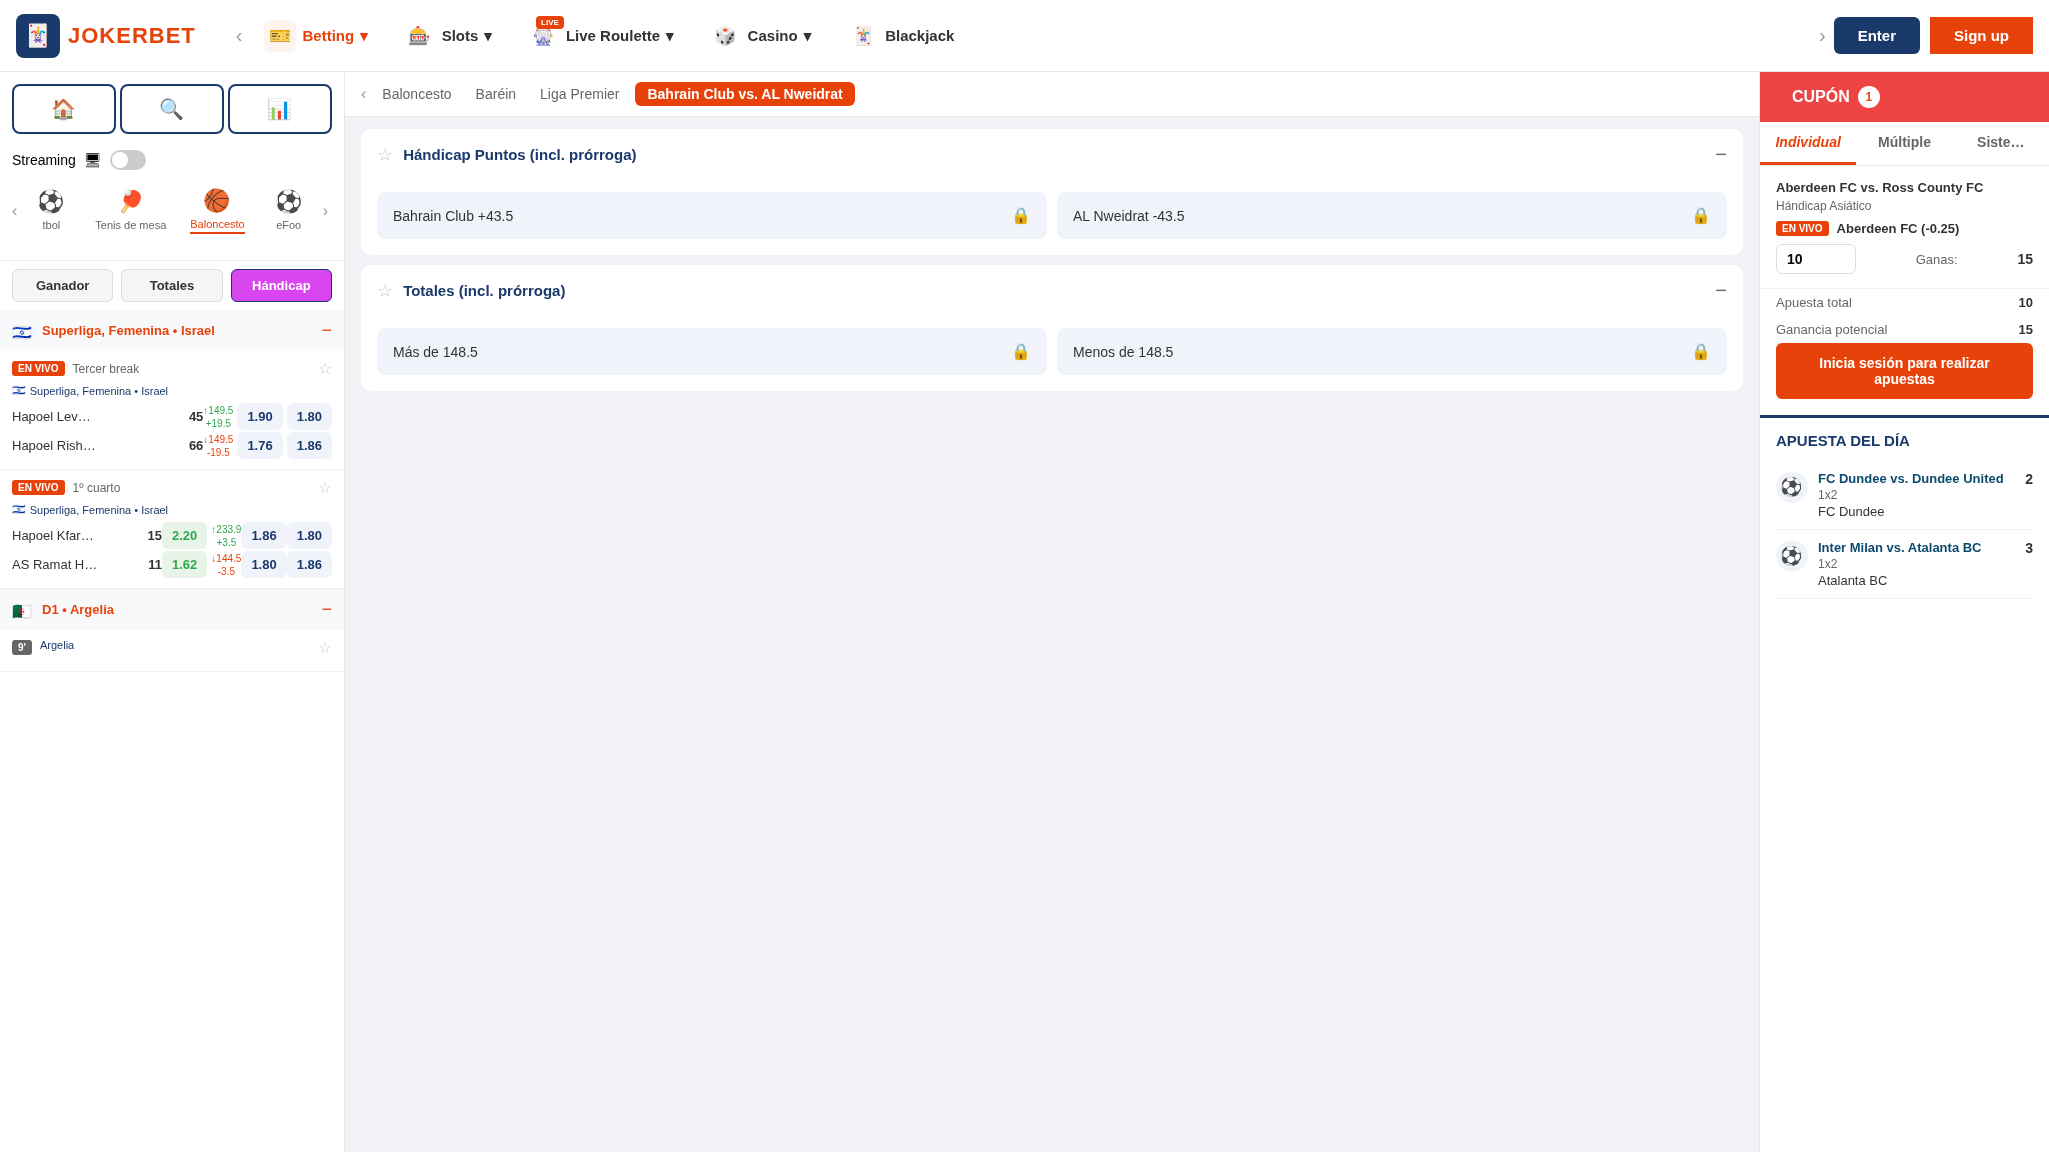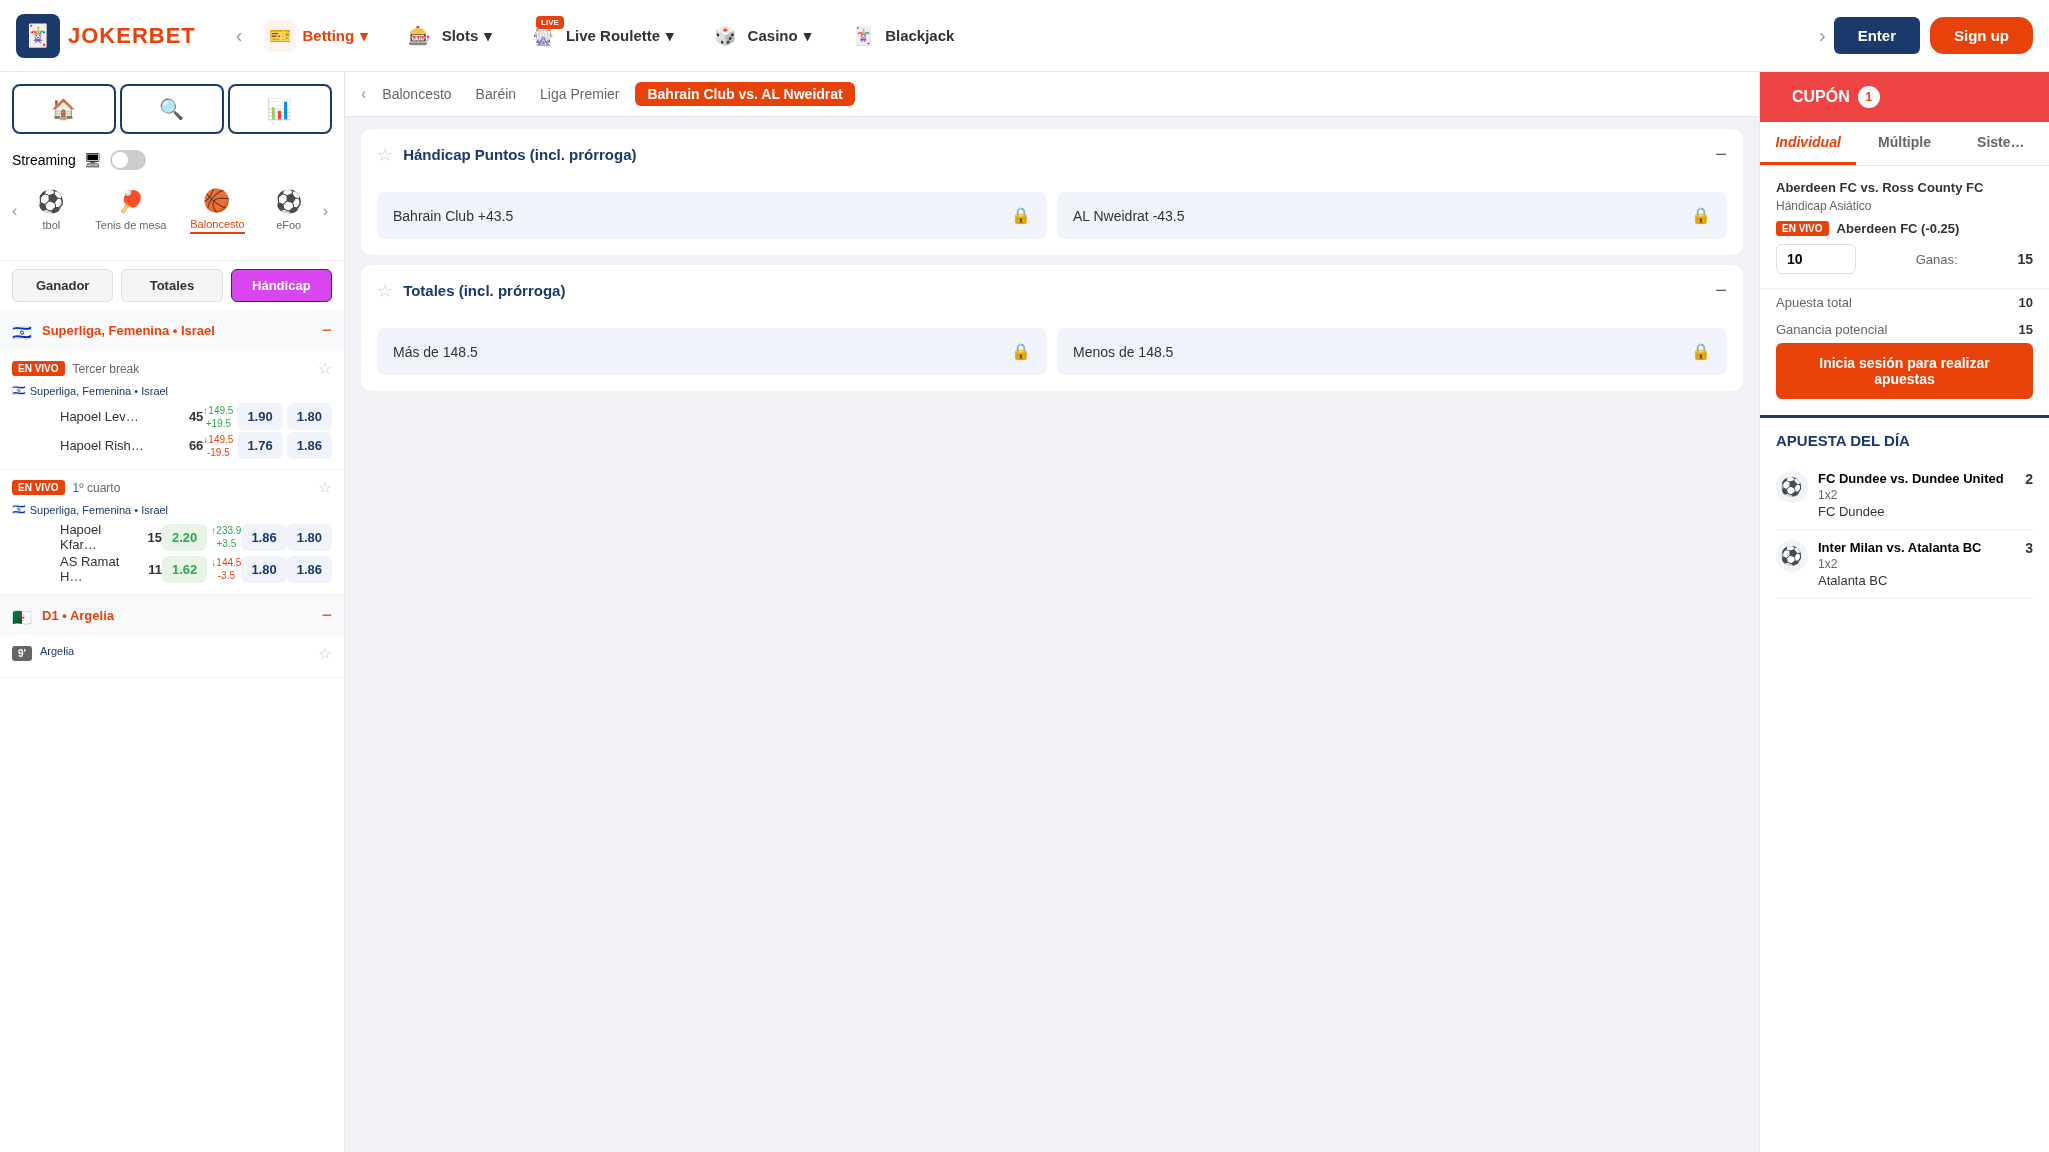--- a/index.html
+++ b/index.html
@@ -16,21 +16,21 @@
     .logo-text { font-size: 22px; font-weight: 900; color: #e8420b; letter-spacing: 1px; }
     .nav-arrow { background: none; border: none; font-size: 20px; color: #999; cursor: pointer; padding: 4px 8px; }
     .nav-items { display: flex; align-items: center; gap: 8px; flex: 1; }
     .nav-item { display: flex; align-items: center; gap: 6px; padding: 8px 14px; border-radius: 8px; cursor: pointer; font-weight: 600; color: #333; font-size: 15px; white-space: nowrap; }
     .nav-item.active { color: #e8420b; }
     .nav-item .nav-icon { width: 32px; height: 32px; border-radius: 6px; display: flex; align-items: center; justify-content: center; font-size: 18px; }
     .nav-item.betting .nav-icon { background: #fff3ee; }
     .live-badge { background: #e8420b; color: #fff; font-size: 10px; font-weight: 700; padding: 2px 5px; border-radius: 4px; }
     .nav-auth { display: flex; gap: 10px; margin-left: auto; }
     .btn-enter { background: #1a3a6b; color: #fff; border: none; padding: 10px 24px; border-radius: 6px; font-size: 15px; font-weight: 700; cursor: pointer; }
-    .btn-signup { background: #e8420b; color: #fff; border: none; padding: 10px 24px; border-radius: 14px; font-size: 15px; font-weight: 700; cursor: pointer; }
+    .btn-signup { background: #e8420b; color: #fff; border: none; padding: 10px 24px; border-radius: 0; font-size: 15px; font-weight: 700; cursor: pointer; }
 
     
     .main-layout { display: flex; height: calc(100vh - 72px); }
 
     
     .sidebar { width: 345px; background: #fff; border-right: 1px solid #e8e8e8; display: flex; flex-direction: column; overflow: hidden; }
     .sidebar-top { padding: 12px; border-bottom: 1px solid #f0f0f0; }
     .sidebar-icons { display: flex; gap: 4px; margin-bottom: 12px; }
     .sidebar-icon-btn { flex: 1; height: 50px; border: 2px solid #1a3a6b; border-radius: 8px; background: none; cursor: pointer; font-size: 20px; display: flex; align-items: center; justify-content: center; }
     .streaming-row { display: flex; align-items: center; gap: 8px; padding: 4px 0; }
@@ -54,21 +54,21 @@
     .league-flag { width: 22px; height: 16px; margin-right: 8px; border-radius: 2px; object-fit: cover; font-size: 16px; }
     .league-name { color: #e8420b; font-weight: 700; font-size: 13px; flex: 1; }
     .league-collapse { background: none; border: none; font-size: 18px; color: #e8420b; cursor: pointer; }
 
     .match-card { padding: 8px 12px; border-bottom: 1px solid #f0f0f0; }
     .match-header { display: flex; align-items: center; gap: 8px; margin-bottom: 6px; }
     .live-tag { background: #e8420b; color: #fff; font-size: 10px; font-weight: 700; padding: 2px 6px; border-radius: 3px; }
     .match-status { color: #666; font-size: 12px; }
     .match-league { color: #1a3a6b; font-size: 11px; display: flex; align-items: center; gap: 4px; margin-bottom: 6px; }
     .match-star { background: none; border: none; font-size: 16px; cursor: pointer; color: #ccc; margin-left: auto; }
-    .team-row { display: flex; align-items: center; margin-bottom: 2px; margin-left: 48px; }
+    .team-row { display: flex; align-items: center; margin-bottom: 2px; }
     .team-name { font-size: 13px; color: #333; flex: 1; }
     .team-score { font-size: 13px; font-weight: 700; color: #333; width: 30px; text-align: right; }
     .odds-group { display: flex; gap: 4px; align-items: center; }
     .odds-btn { background: #f0f4fa; border: none; border-radius: 6px; padding: 6px 10px; cursor: pointer; font-weight: 700; font-size: 13px; color: #1a3a6b; min-width: 44px; text-align: center; }
     .odds-btn.highlight { background: #e8f4e8; color: #2ea94e; }
     .plus-change { color: #2ea94e; font-size: 10px; }
     .minus-change { color: #e8420b; font-size: 10px; }
     .odds-col { display: flex; flex-direction: column; align-items: center; gap: 2px; }
 
     
@@ -119,21 +119,21 @@
     .coupon-total-row { display: flex; justify-content: space-between; padding: 6px 16px; }
     .coupon-total-label { font-size: 13px; color: #666; }
     .coupon-total-value { font-size: 13px; font-weight: 700; color: #333; }
     .btn-login { background: #e8420b; color: #fff; border: none; border-radius: 6px; padding: 12px; width: calc(100% - 32px); margin: 0 16px 16px; cursor: pointer; font-size: 14px; font-weight: 700; }
 
     .apuesta-dia { padding: 14px 16px; border-top: 3px solid #1a3a6b; }
     .apuesta-dia-title { font-size: 15px; font-weight: 900; color: #1a3a6b; margin-bottom: 12px; }
     .apuesta-dia-card { display: flex; align-items: flex-start; gap: 10px; padding: 10px 0; border-bottom: 1px solid #f0f0f0; }
     .apuesta-dia-icon { width: 32px; height: 32px; background: #f0f4fa; border-radius: 50%; display: flex; align-items: center; justify-content: center; font-size: 18px; flex-shrink: 0; }
     .apuesta-dia-info { flex: 1; }
-    .apuesta-dia-teams { font-size: 13px; font-weight: 700; color: #000000; }
+    .apuesta-dia-teams { font-size: 13px; font-weight: 700; color: #0c4a6e; }
     .apuesta-dia-type { font-size: 12px; color: #666; margin: 2px 0; }
     .apuesta-dia-selection { font-size: 13px; color: #333; }
     .apuesta-dia-odds { font-size: 14px; font-weight: 900; color: #333; }
   </style>
 </head>
 <body>
 
 <nav class="top-nav">
   <div class="logo">
     <div class="logo-icon">🃏</div>

